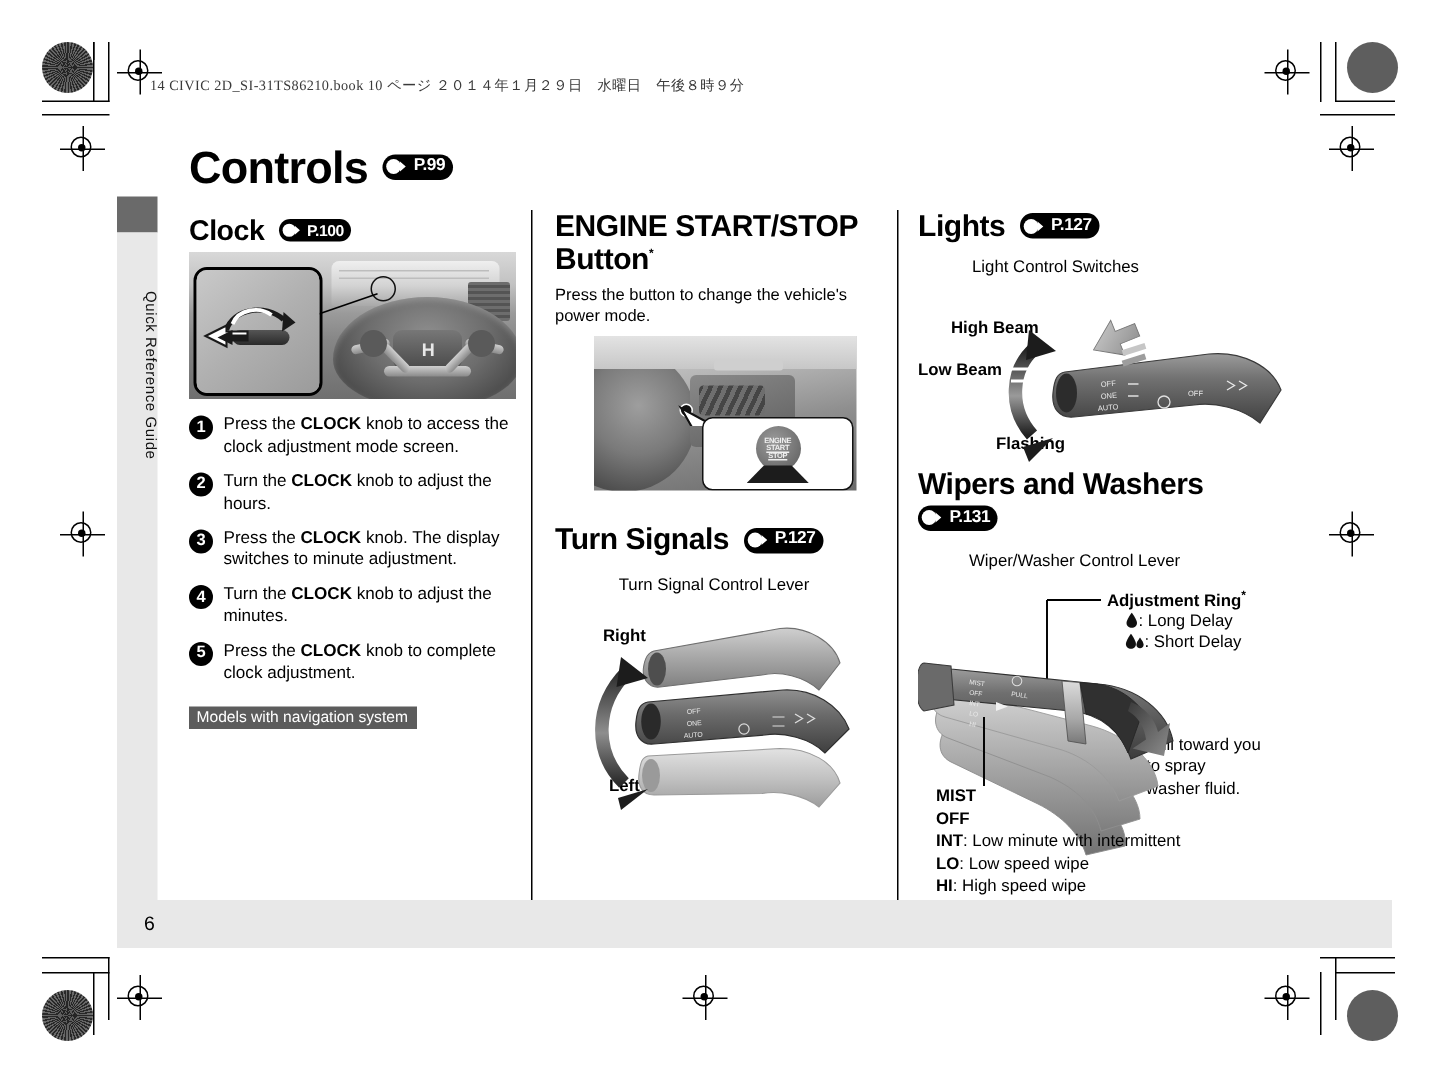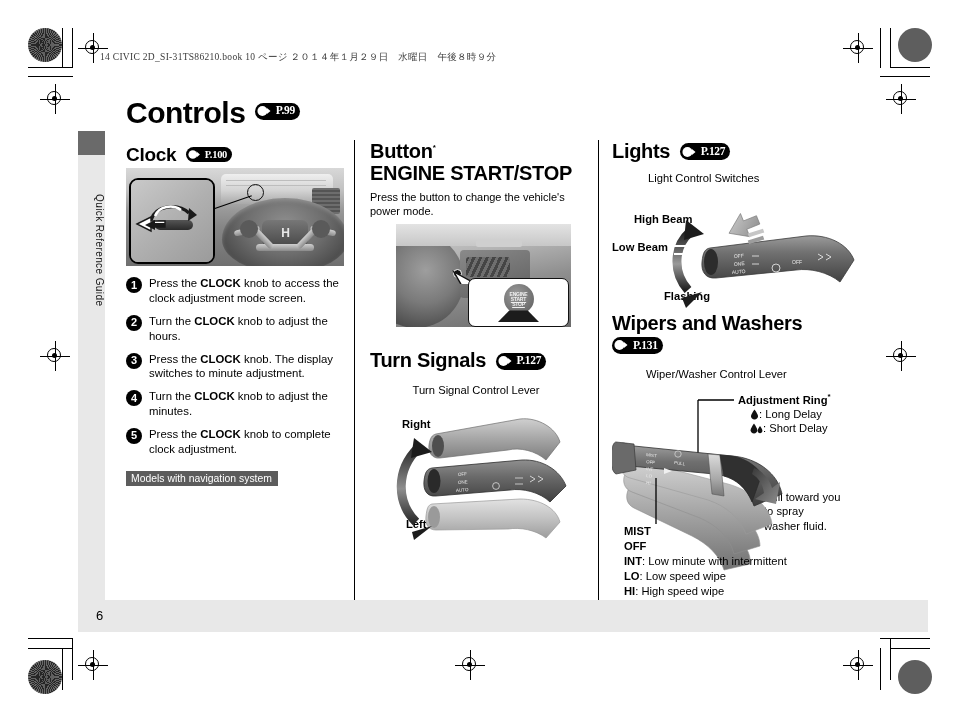--- a/index.html
+++ b/index.html
@@ -46,21 +46,21 @@
 
   
   h1.title{margin:0;font-size:30px;font-weight:bold;letter-spacing:-.5px;color:#000;display:inline-block;vertical-align:middle;}
   .h2{font-size:19px;font-weight:bold;color:#000;letter-spacing:-.3px;line-height:1.12;}
   .h2.big{font-size:20px;}
   .body{font-size:11px;color:#000;line-height:1.30;}
   .caption{font-size:11.2px;color:#000;}
 
   
   .pill{display:inline-flex;align-items:center;background:#000;border-radius:9px;
-    height:15px;padding:0 5px 0 2px;vertical-align:middle;margin-left:5px;position:relative;top:-2px;font-family:Liberation Serif, serif;}
+    height:15px;padding:0 5px 0 2px;vertical-align:middle;margin-left:5px;position:relative;top:-2px;}
   .pill .arrowicon{width:15px;height:11px;margin-right:2px;flex:0 0 auto;}
   .pill .ptxt{color:#fff;font-size:10.5px;font-weight:bold;letter-spacing:-.3px;line-height:1;white-space:nowrap;}
   .pill.lg{height:17px;border-radius:10px;}
   .pill.lg .ptxt{font-size:11.5px;}
   .pill.lg .arrowicon{width:17px;height:12px;}
 
   
   .modelbar{display:inline-block;background:#5c5c5c;color:#fff;font-size:10.4px;
     padding:2px 6px 2px 5px;line-height:1.1;white-space:nowrap;margin-bottom:2px;}
 
@@ -315,24 +315,24 @@
         </div>
       </div>
 
       <div style="margin-top:11px;">
         <div class="modelbar">Models with navigation system</div>
       </div>
     </div>
 
     <div style="position:absolute;left:244px;top:44px;width:212px;">
 
+      <div class="h2 big">ENGINE START/STOP</div>
       <div class="h2 big">
         <span>Button</span><span class="sup">*</span>
       </div>
-      <div class="h2 big">ENGINE START/STOP</div>
       <div class="body" style="margin-top:5px;">Press the button to change the vehicle's power mode.</div>
 
       <div class="photo enginephoto">
         <div class="ewheel"></div>
         <div style="position:absolute;left:0;top:0;width:175px;height:22px;background:linear-gradient(180deg,#e3e3e3,#c7c7c7);"></div>
         <div class="econsole"></div>
         <div class="event"></div>
         <div style="position:absolute;left:80px;top:16px;width:46px;height:7px;background:#cfcfcf;border-radius:2px;"></div>
         <div class="calloutdot" style="left:57px;top:45px;"></div>
         <svg class="bubbletail" style="left:56px;top:46px;">

